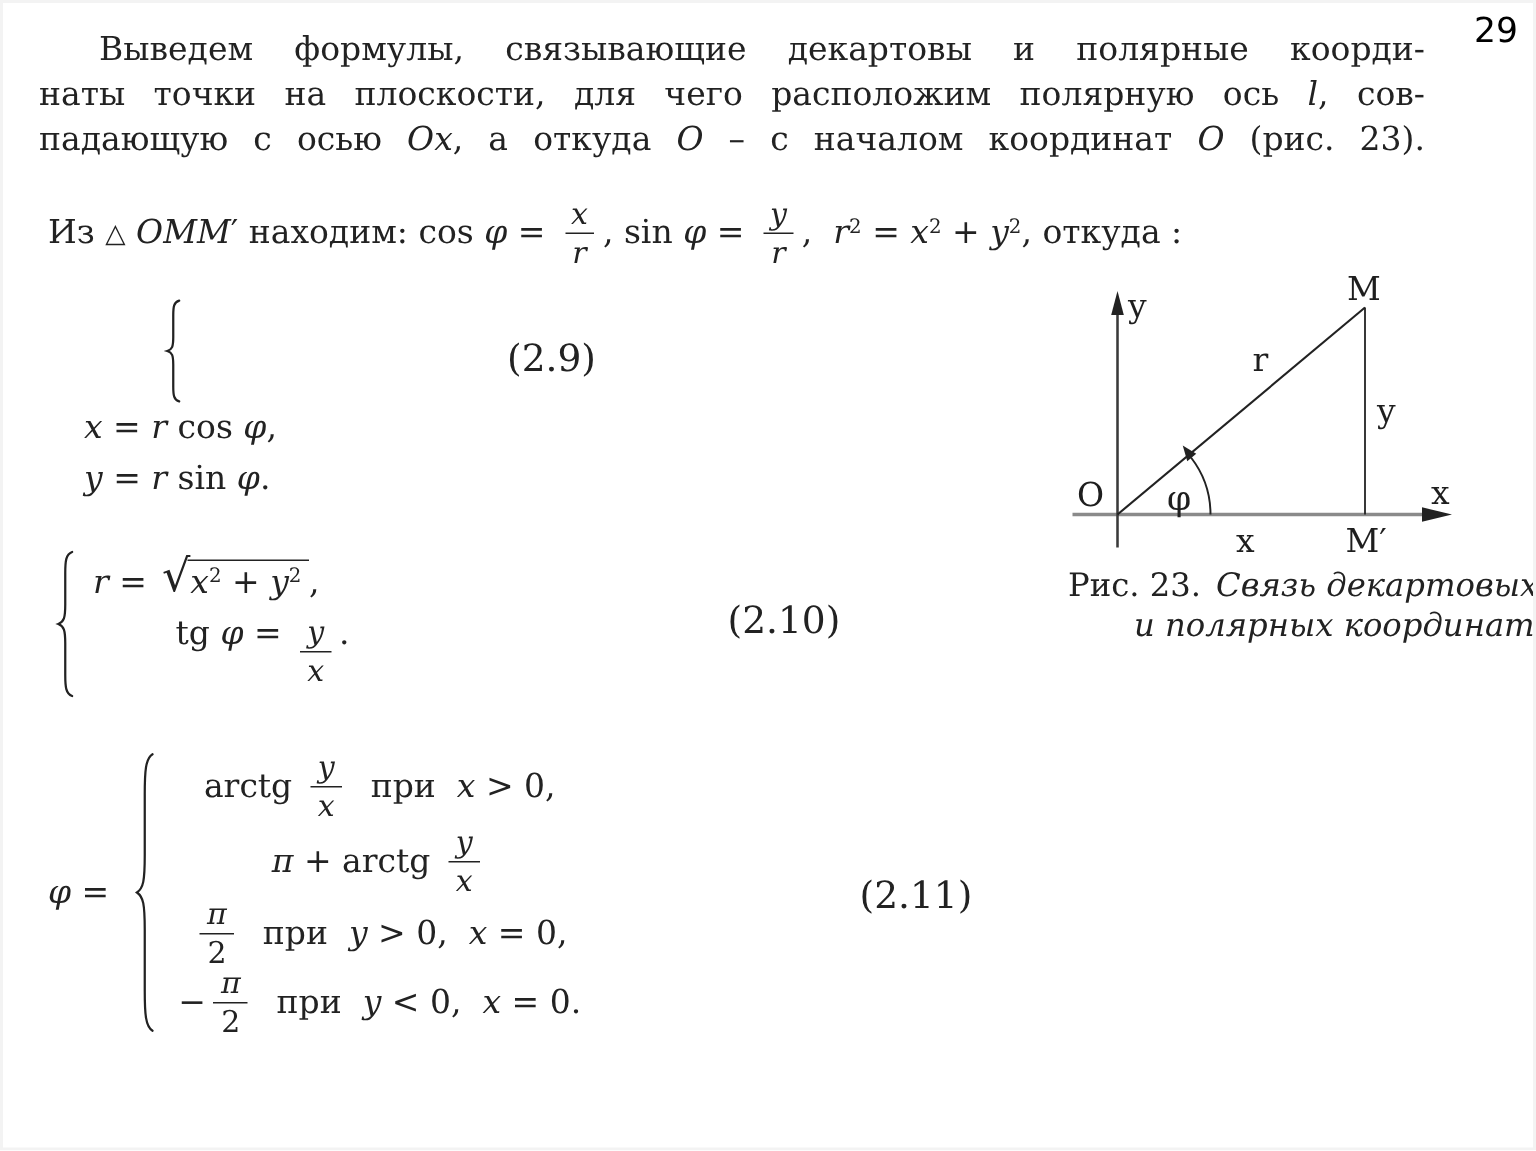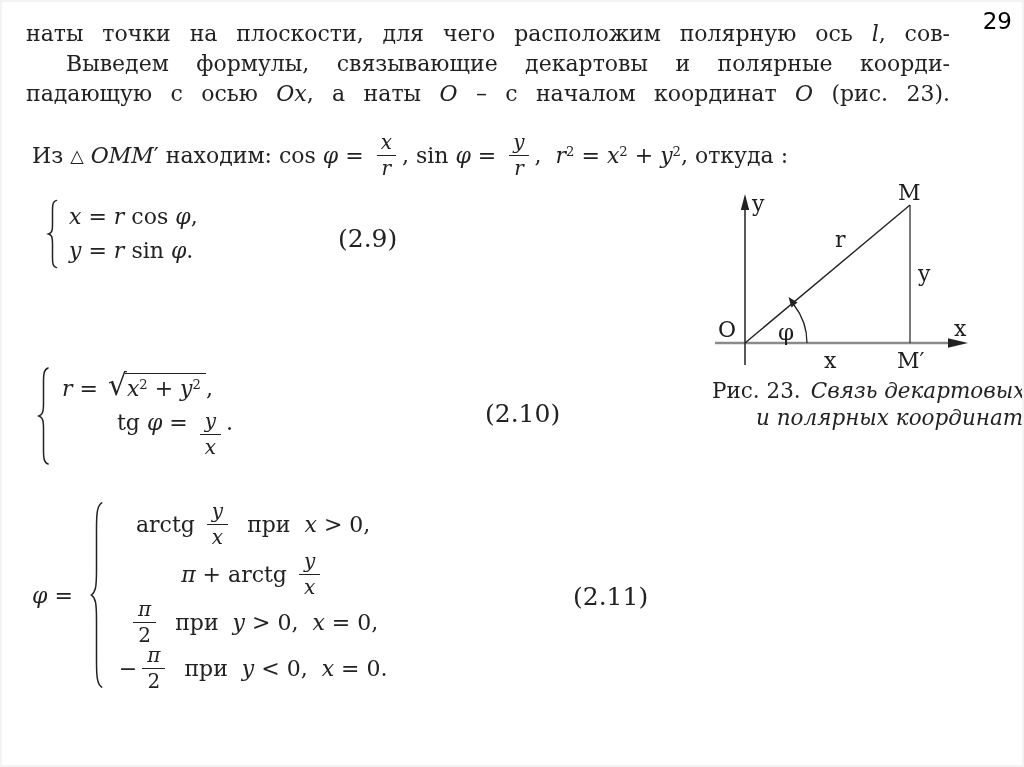--- a/index.html
+++ b/index.html
@@ -25,21 +25,21 @@
   .derive{left:30px;top:127px;height:52px;}
 
   .frac{display:inline-flex;flex-direction:column;align-items:center;margin:0 5px;font-size:20px;}
   .frac .num{line-height:23px;padding:0 5px 1px;}
   .frac .den{line-height:23px;padding:1px 5px 0;border-top:1.4px solid #222;}
 
   .eq{position:absolute;display:flex;align-items:center;}
   .brace{flex:none;}
   .eqnum{position:absolute;font-size:25px;}
 
-  .eq29{left:44px;top:197px;}
+  .eq29{left:44px;top:197px;flex-direction:column;}
   .eq29 .eqcol{margin-left:10px;font-size:22px;}
   .eq29 .eqline{line-height:34px;}
   .n29{left:336px;top:222px;}
 
   .eq210{left:34px;top:364px;}
   .eq210 .eqcol{margin-left:11px;font-size:22px;}
   .eq210 .l1{display:flex;align-items:center;height:44px;}
   .eq210 .l2{display:flex;align-items:flex-start;height:56px;margin-left:55px;}
   .n210{left:483px;top:397px;}
 
@@ -65,23 +65,23 @@
   .figtext{font-family:"DejaVu Serif","Liberation Serif",serif;fill:#1e1e1e;}
 </style>
 </head>
 <body>
 
 <div class="page">
 
   <div class="pgnum">29</div>
 
   <div class="para">
+    <div class="pline pline1 rich"><span>Выведем формулы, связывающие декартовы и полярные коорди-</span></div>
     <div class="pline rich"><span>наты точки на плоскости, для чего расположим полярную ось </span><span class="s-it">l</span><span>, сов-</span></div>
-    <div class="pline pline1 rich"><span>Выведем формулы, связывающие декартовы и полярные коорди-</span></div>
-    <div class="pline rich"><span>падающую с осью </span><span class="s-it">Ox</span><span>, а наты </span><span class="s-it">O</span><span> – с началом координат </span><span class="s-it">O</span><span> (рис. 23).</span></div>
+    <div class="pline rich"><span>падающую с осью </span><span class="s-it">Ox</span><span>, а откуда </span><span class="s-it">O</span><span> – с началом координат </span><span class="s-it">O</span><span> (рис. 23).</span></div>
   </div>
 
   <div class="mline derive">
     <span class="rich"><span>Из </span><span class="s-tri">△</span><span> </span><span class="s-it">OMM</span><span>′</span><span> находим: cos </span><span class="s-it">φ</span><span> = </span></span>
     <span class="frac">
       <span class="num rich"><span class="s-it">x</span></span>
       <span class="den rich"><span class="s-it">r</span></span>
     </span>
     <span class="rich"><span>, sin </span><span class="s-it">φ</span><span> = </span></span>
     <span class="frac">

